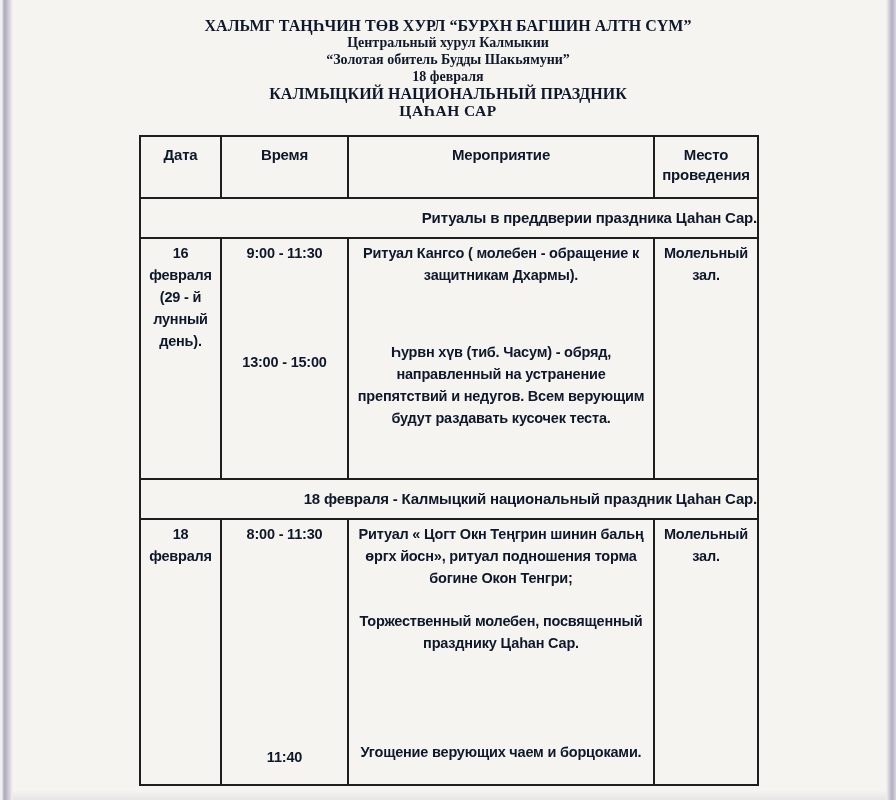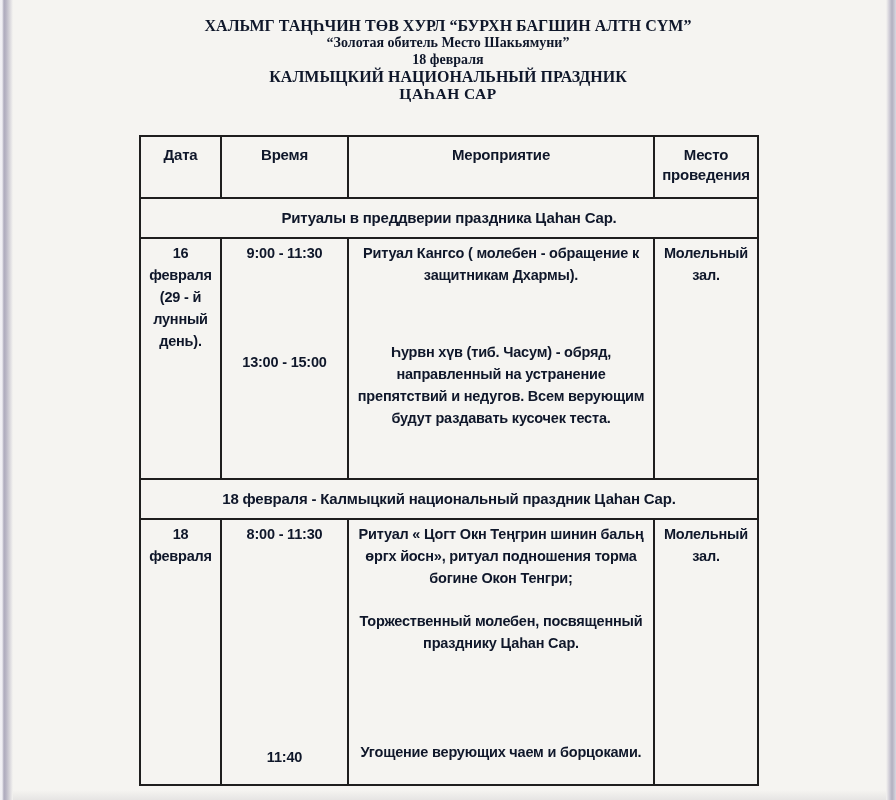--- a/index.html
+++ b/index.html
@@ -35,38 +35,39 @@
     color:#0f172a;font-weight:bold;font-size:14.5px;line-height:22px;
     letter-spacing:-0.2px;
   }
   .schedule td,.schedule th{
     border:2px solid #1e1e1e;vertical-align:top;padding:0;
     text-align:center;font-weight:bold;overflow:visible;
   }
   tr.head{height:62px;}
   tr.head th{padding-top:8px;font-size:15px;line-height:20px;}
   tr.sect{height:40px;}
-  tr.sect td{padding-top:8px;font-size:15px;}
+  tr.sect td{padding-top:8px;font-size:15px;text-align:right;}
   tr.r1{height:241px;}
   tr.r2{height:266px;}
   td.rel{position:relative;}
   .abs{position:absolute;left:0;right:0;text-align:center;padding:0 4px;}
   td.datecell{padding:3px 6px 0 6px;}
   td.placecell{padding:3px 4px 0 4px;}
 </style>
 </head>
 <body>
 
 <div class="edge-left"></div>
 <div class="edge-right"></div>
 <div class="edge-bottom"></div>
 
 <div class="doc-header">
   <div class="hl big">ХАЛЬМГ ТАҢҺЧИН ТӨВ ХУРЛ “БУРХН БАГШИН АЛТН СҮМ”</div>
-  <div class="hl med">“Золотая обитель Место Шакьямуни”</div>
+  <div class="hl med">Центральный хурул Калмыкии</div>
+  <div class="hl med">“Золотая обитель Будды Шакьямуни”</div>
   <div class="hl med">18 февраля</div>
   <div class="hl big">КАЛМЫЦКИЙ НАЦИОНАЛЬНЫЙ ПРАЗДНИК</div>
   <div class="hl last">ЦАҺАН САР</div>
 </div>
 
 <table class="schedule">
   <colgroup>
     <col style="width:81px">
       <col style="width:127px">
       <col style="width:306px">

